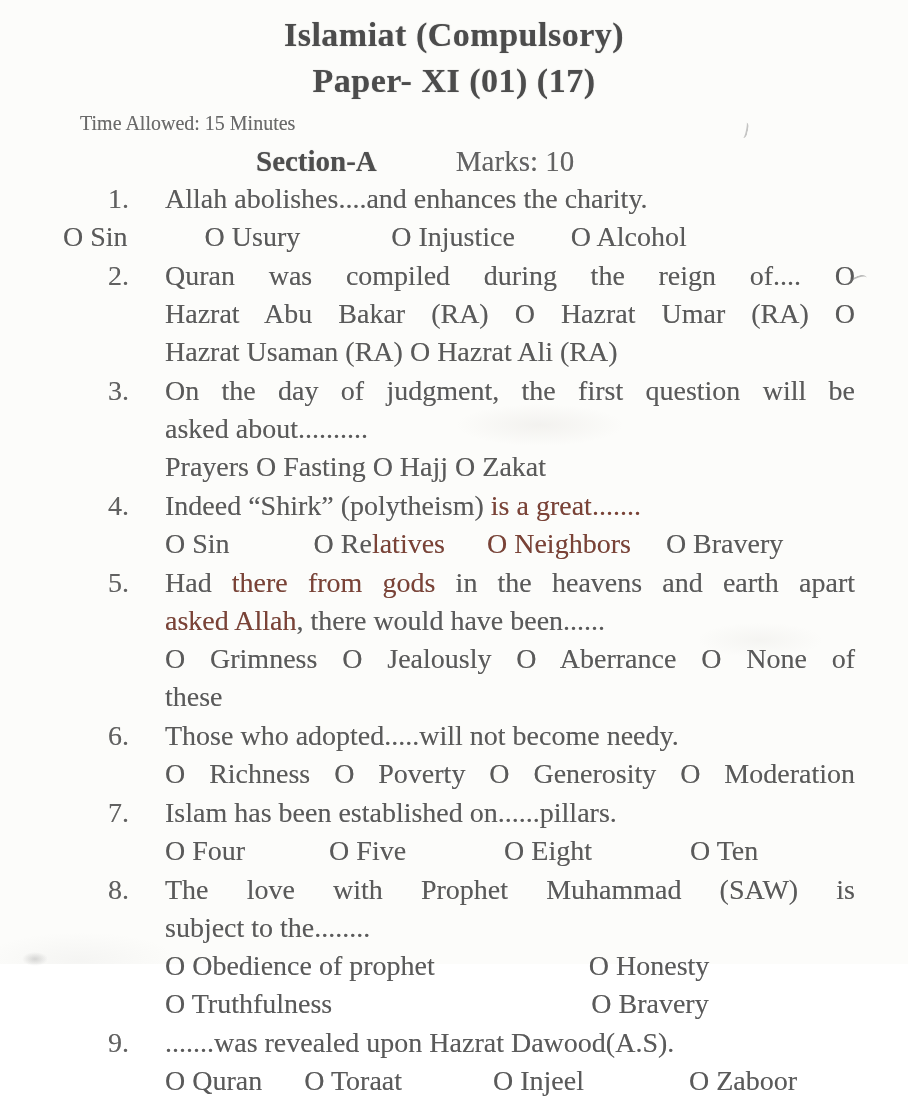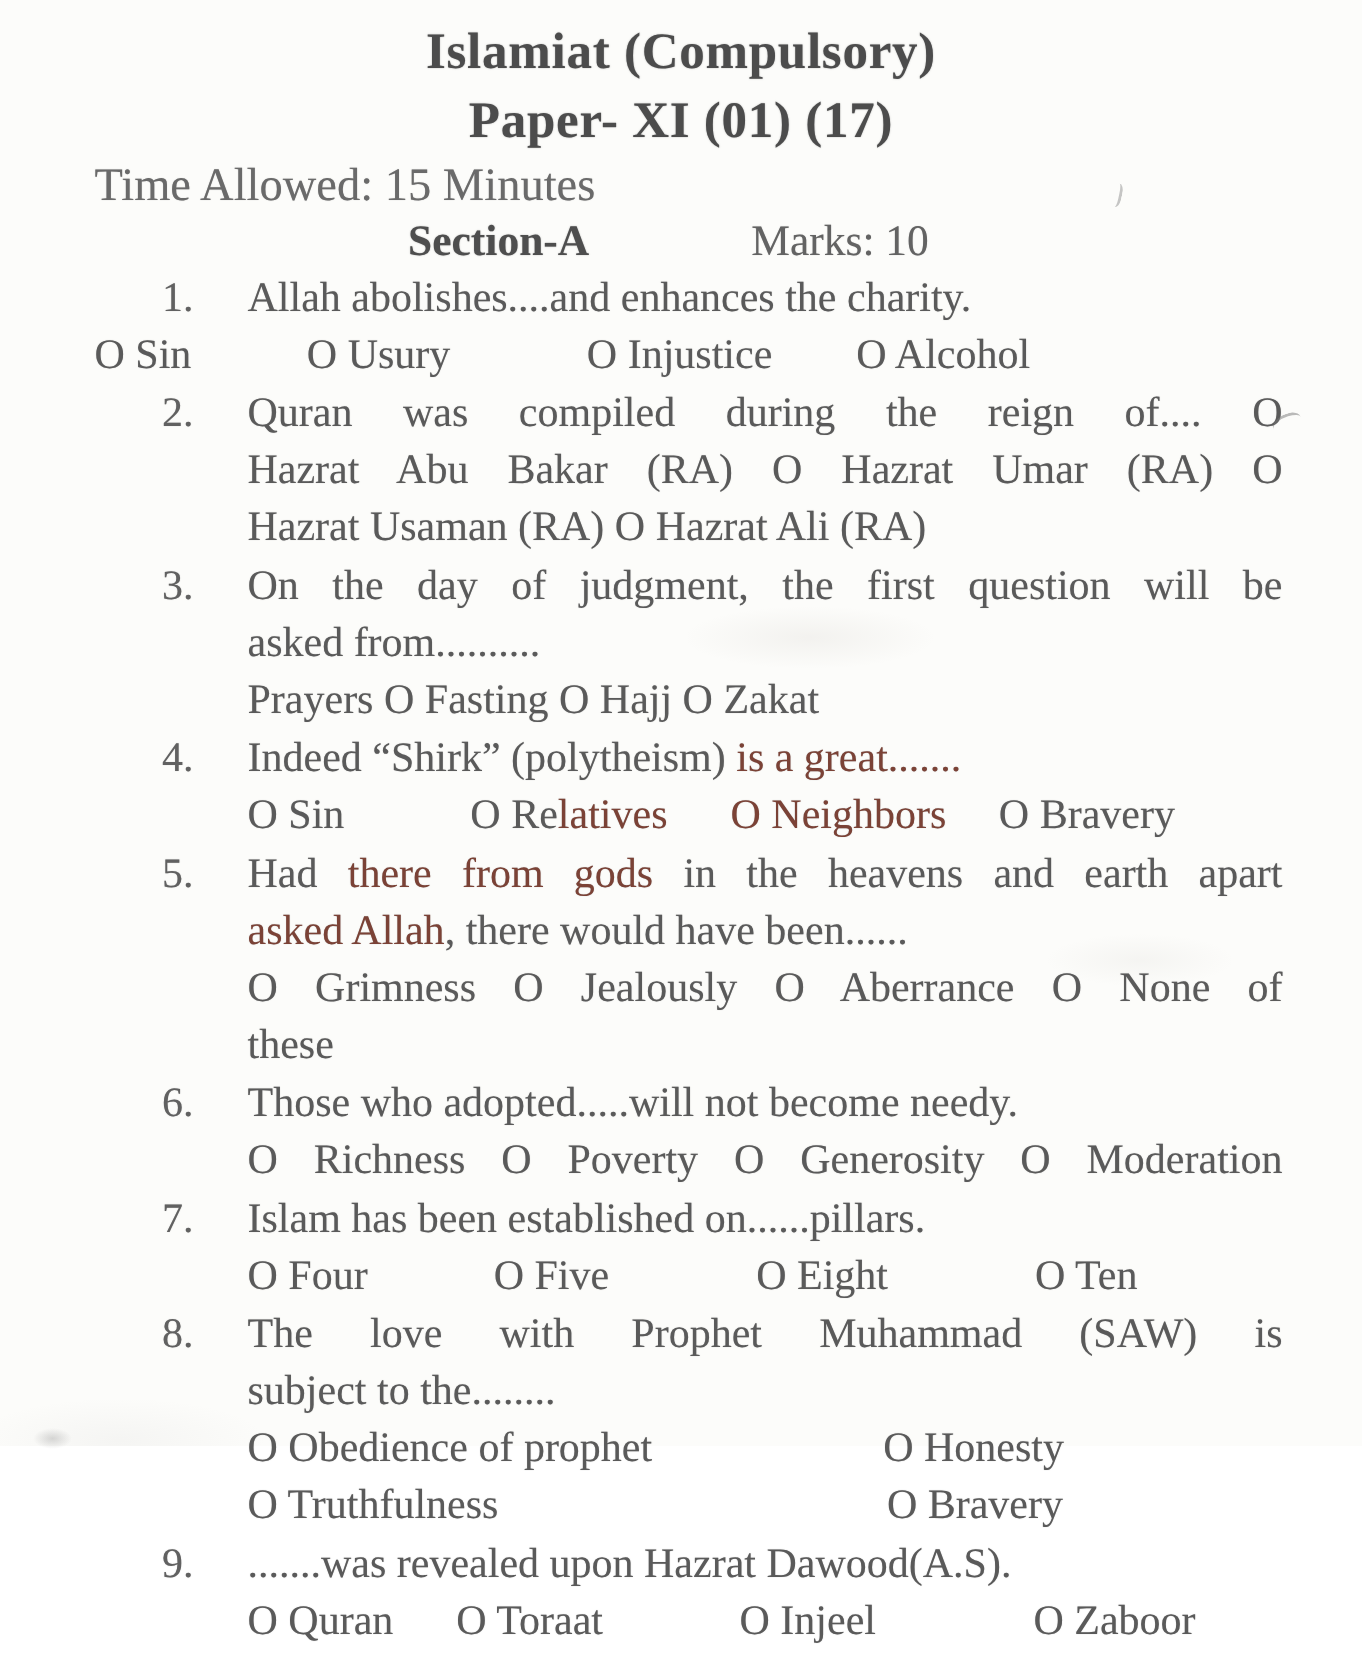--- a/index.html
+++ b/index.html
@@ -14,32 +14,32 @@
       #fcfcfa;
     font-family:"Liberation Serif", serif;
     color:var(--ink,#5a5a5a);
   }
   .header{padding-top:12px;}
   .title{
     text-align:center;font-weight:bold;font-size:34px;line-height:46px;
     color:#4c4c4c;letter-spacing:0.5px;text-shadow:0 0 1px rgba(80,80,80,0.5);
   }
   .time-line{
-    margin-left:63px;font-size:31px;line-height:38px;color:#6a6a6a;
+    margin-left:80px;font-size:20px;line-height:38px;color:#6a6a6a;
     text-shadow:0 0 0.6px rgba(110,110,110,0.5);
   }
   .section-line{
-    display:flex;align-items:baseline;font-size:29px;line-height:38px;padding-left:16px;
+    display:flex;align-items:baseline;font-size:29px;line-height:38px;
   }
   .section-label{
     margin-left:256px;font-weight:bold;color:#4e4e4e;
     text-shadow:0 0 1px rgba(80,80,80,0.45);
   }
   .marks-label{
-    margin-left:108px;color:#636363;text-shadow:0 0 0.6px rgba(110,110,110,0.5);
+    margin-left:79px;color:#636363;text-shadow:0 0 0.6px rgba(110,110,110,0.5);
   }
   .main{margin-left:63px;}
   .question{position:relative;margin-left:102px;width:690px;margin-bottom:1px;}
   .qnum{
     position:absolute;left:-57px;top:0;font-size:28px;line-height:38px;
     color:#616161;text-shadow:0 0 0.6px rgba(110,110,110,0.5);
   }
   .line{
     font-size:28px;line-height:38px;white-space:pre-wrap;
     text-shadow:0 0 0.6px rgba(110,110,110,0.5);
@@ -87,21 +87,21 @@
       </div>
       <div class="question">
         <span class="qnum">2.</span>
         <div class="line justify"><span>Quran was compiled during the reign of.... O</span></div>
         <div class="line justify"><span>Hazrat Abu Bakar (RA) O Hazrat Umar (RA) O</span></div>
         <div class="line"><span>Hazrat Usaman (RA) O Hazrat Ali (RA)</span></div>
       </div>
       <div class="question">
         <span class="qnum">3.</span>
         <div class="line justify"><span>On the day of judgment, the first question will be</span></div>
-        <div class="line"><span>asked from..........</span></div>
+        <div class="line"><span>asked about..........</span></div>
         <div class="line"><span>Prayers O Fasting O Hajj O Zakat</span></div>
       </div>
       <div class="question">
         <span class="qnum">4.</span>
         <div class="line"><span>Indeed “Shirk” (polytheism) </span><span class="tint">is a great.......</span></div>
         <div class="line"><span>O Sin            O Re</span><span class="tint">latives</span><span>      </span><span class="tint">O Neighbors</span><span>     O Bravery</span></div>
       </div>
       <div class="question">
         <span class="qnum">5.</span>
         <div class="line justify"><span>Had </span><span class="tint">there from gods</span><span> in the heavens and earth apart</span></div>

